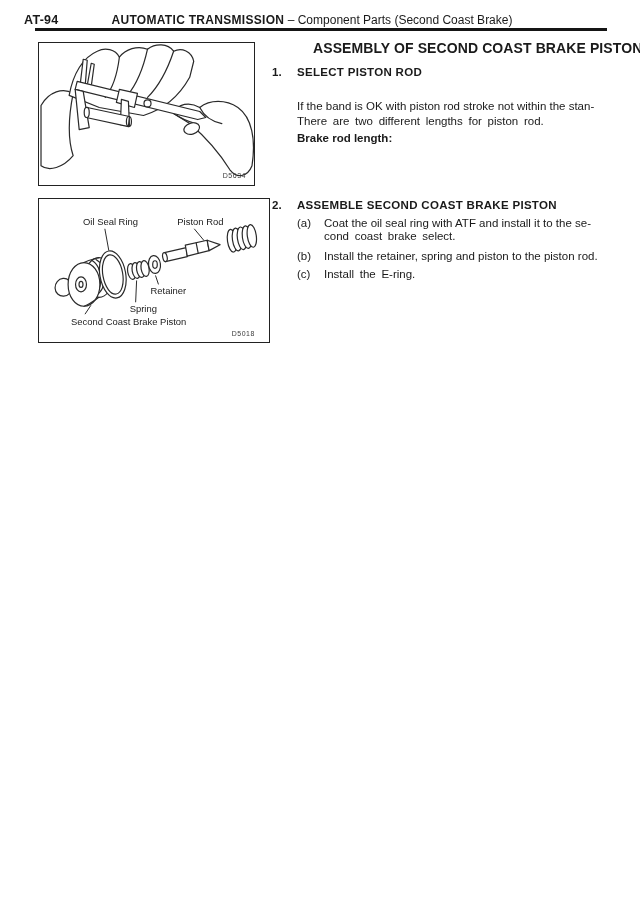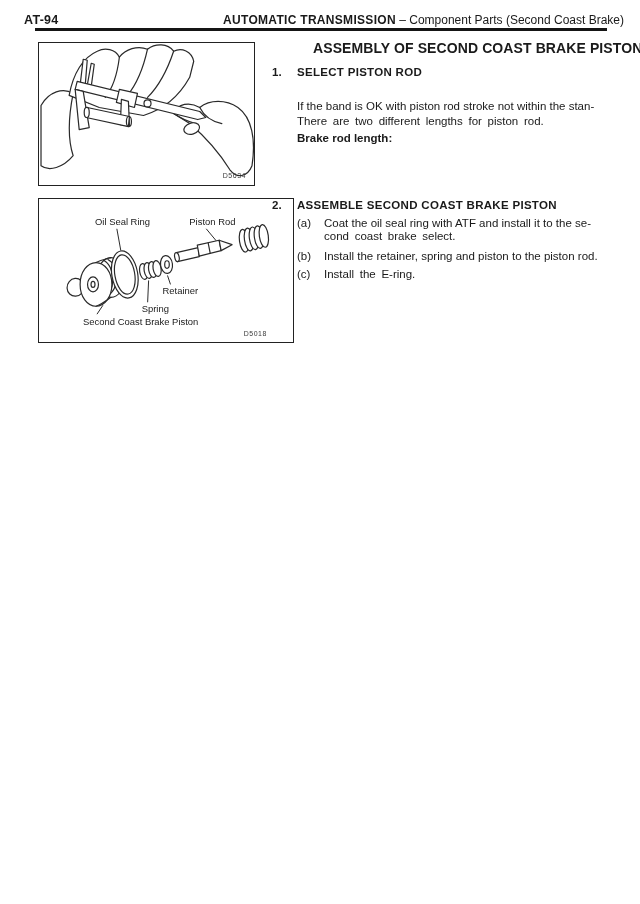--- a/index.html
+++ b/index.html
@@ -4,27 +4,27 @@
 <style>
   html,body{margin:0;padding:0;background:#e8e8e8;}
   .page{
     position:relative;width:640px;height:904px;background:#fff;
     font-family:"Liberation Sans", sans-serif;color:#1a1a1a;
     margin:0 auto;overflow:hidden;
   }
   .abs{position:absolute;}
   
   .pageno{left:24px;top:13px;font-size:12.5px;font-weight:bold;letter-spacing:.3px;}
-  .runhead{left:0;right:16px;top:13px;text-align:right;font-size:12px;white-space:nowrap;}
+  .runhead{left:0;right:16px;top:13px;text-align:center;font-size:12px;white-space:nowrap;}
   .runhead b{font-weight:bold;letter-spacing:.3px;}
   .rule{left:35px;top:28px;width:572px;height:2.5px;background:#151515;}
   
   .figbox{border:1.5px solid #222;background:#fff;box-sizing:border-box;}
   .fig1{left:38px;top:42px;width:217px;height:144px;}
-  .fig2{left:38px;top:198px;width:256px;height:145px;}
+  .fig2{left:38px;top:198px;width:232px;height:145px;}
   .figbox svg{display:block;width:100%;height:100%;}
   
   .doctitle{left:268px;top:40px;font-size:14px;font-weight:bold;letter-spacing:.1px;white-space:nowrap;margin-left:45px;}
   .stepnum{left:272px;font-size:11.5px;font-weight:bold;}
   .stephead{left:297px;font-size:11.5px;font-weight:bold;letter-spacing:.3px;white-space:nowrap;}
   .body{font-size:11.5px;line-height:13px;white-space:nowrap;}
   .ws{word-spacing:2.5px;}
   .spec{left:297px;top:131px;display:flex;font-size:11.5px;font-weight:bold;line-height:15px;}
   .spec .lbl{width:105px;}
   .sub-marker{left:297px;font-size:11.5px;}

